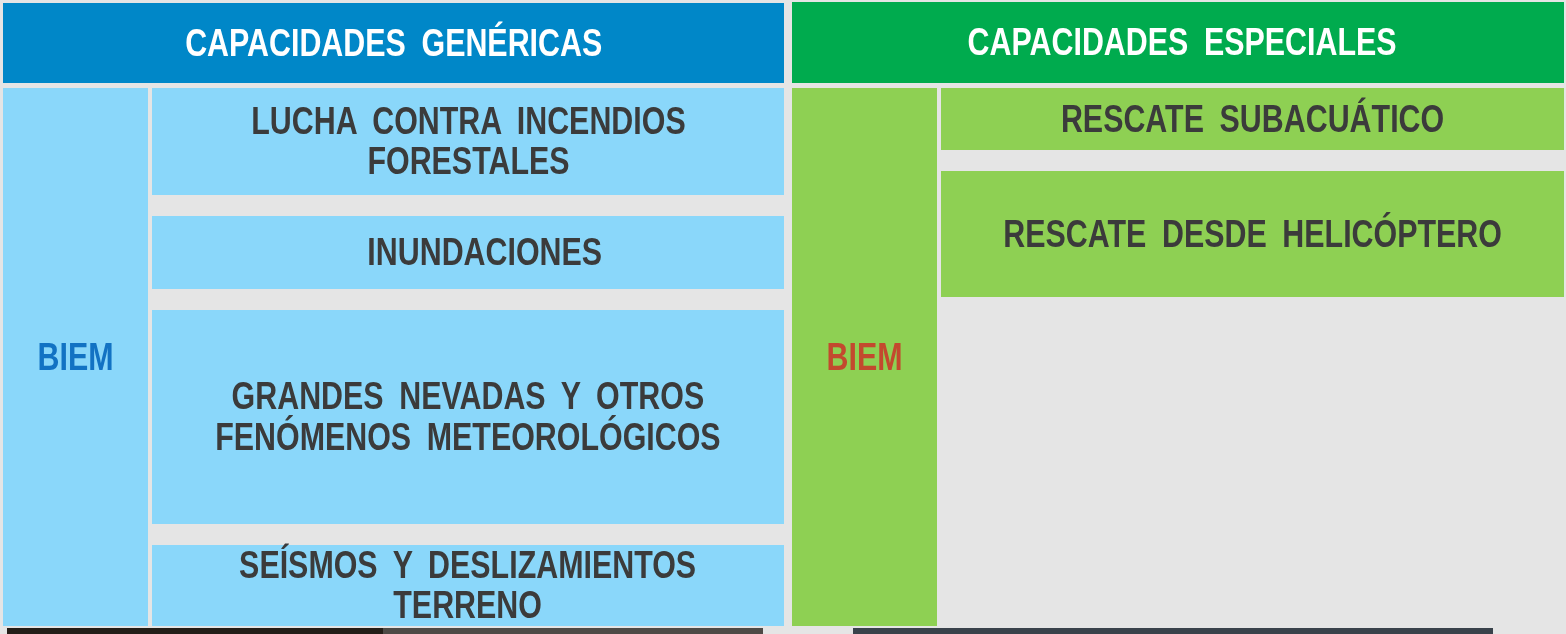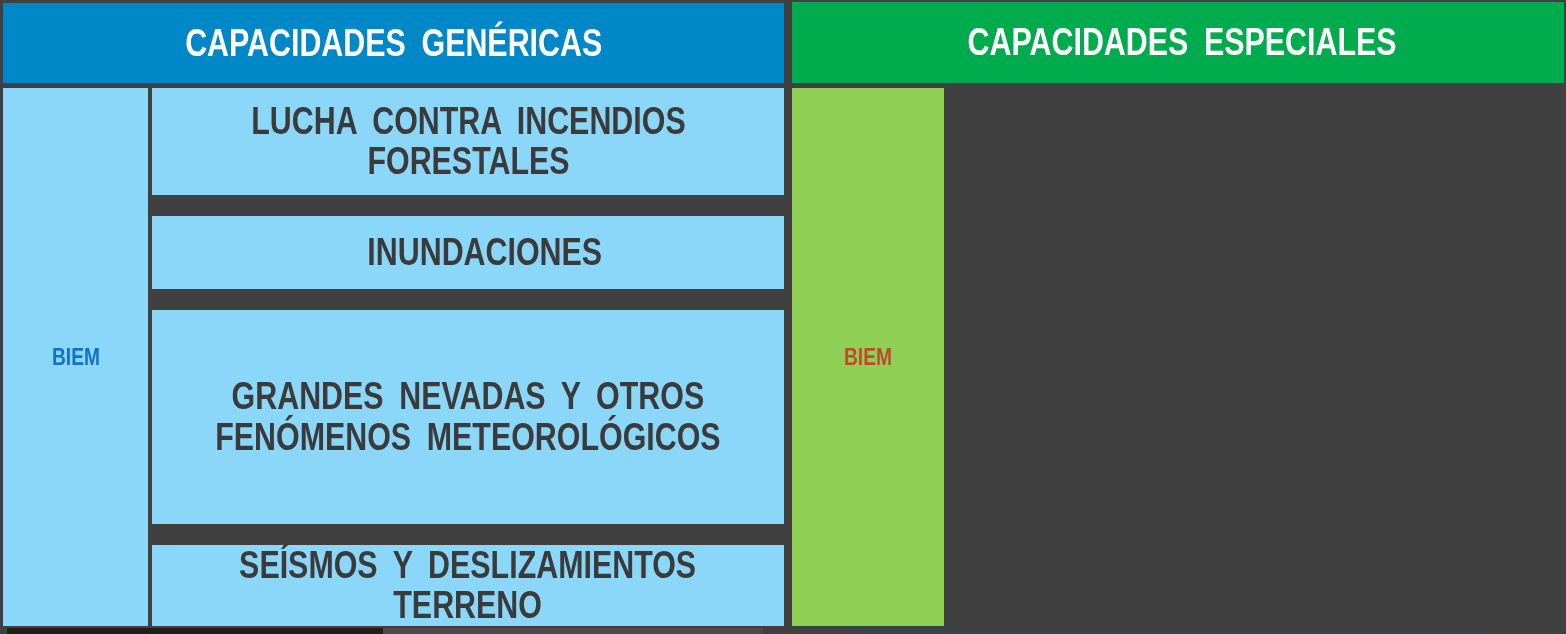--- a/index.html
+++ b/index.html
@@ -1,39 +1,39 @@
 <!DOCTYPE html>
 <html><head>
 <meta charset="utf-8">
 <style>
   html,body{margin:0;padding:0;background:#ffffff;}
   #canvas{
     position:relative;
     width:1566px;height:634px;
-    background:#404040;
+    background:#e5e5e5;
     overflow:hidden;
     font-family:"Liberation Sans","DejaVu Sans",sans-serif;
     font-weight:bold;
   }
   .tbl{position:absolute;top:0;}
   .tbl-left{left:3px;width:781px;}
   .tbl-right{left:792px;width:772px;}
 
   .hdr{
     display:flex;align-items:center;justify-content:center;
     color:#ffffff;font-size:38px;
   }
   .tbl-left  .hdr{margin-top:3px;height:80px;background:#0087c8;}
   .tbl-right .hdr{margin-top:2px;height:81px;background:#00ab4e;padding-left:8px;}
 
   .body{margin-top:5px;height:538px;display:flex;gap:4px;}
 
   .biem{
     display:flex;align-items:center;justify-content:center;
-    font-size:24px;
+    font-size:38px;
   }
   .tbl-left  .biem{width:163px;background:#8ad7fa;color:#1272c3;}
   .tbl-right .biem{width:152px;background:#8ed053;color:#c3492e;}
 
   .rows{flex:1;display:flex;flex-direction:column;gap:21px;}
   .row{
     display:flex;align-items:center;justify-content:center;
     text-align:center;color:#3b3b3b;font-size:38px;
   }
   .tbl-left  .row{background:#8ad7fa;}
@@ -108,20 +108,30 @@
 
   <section class="tbl tbl-right">
     <div class="hdr">
       <span class="txt">CAPACIDADES ESPECIALES</span>
     </div>
     <div class="body">
       <div class="biem">
         <span class="txt">BIEM</span>
       </div>
       <div class="rows">
+        <div class="row">
+          <div class="txt">
+            <span class="ln">RESCATE SUBACUÁTICO</span>
+          </div>
+        </div>
+        <div class="row">
+          <div class="txt">
+            <span class="ln">RESCATE DESDE HELICÓPTERO</span>
+          </div>
+        </div>
       </div>
     </div>
   </section>
 
   <div class="strip strip-a"></div>
   <div class="strip strip-b"></div>
   <div class="strip strip-c"></div>
 
 </div>
 

